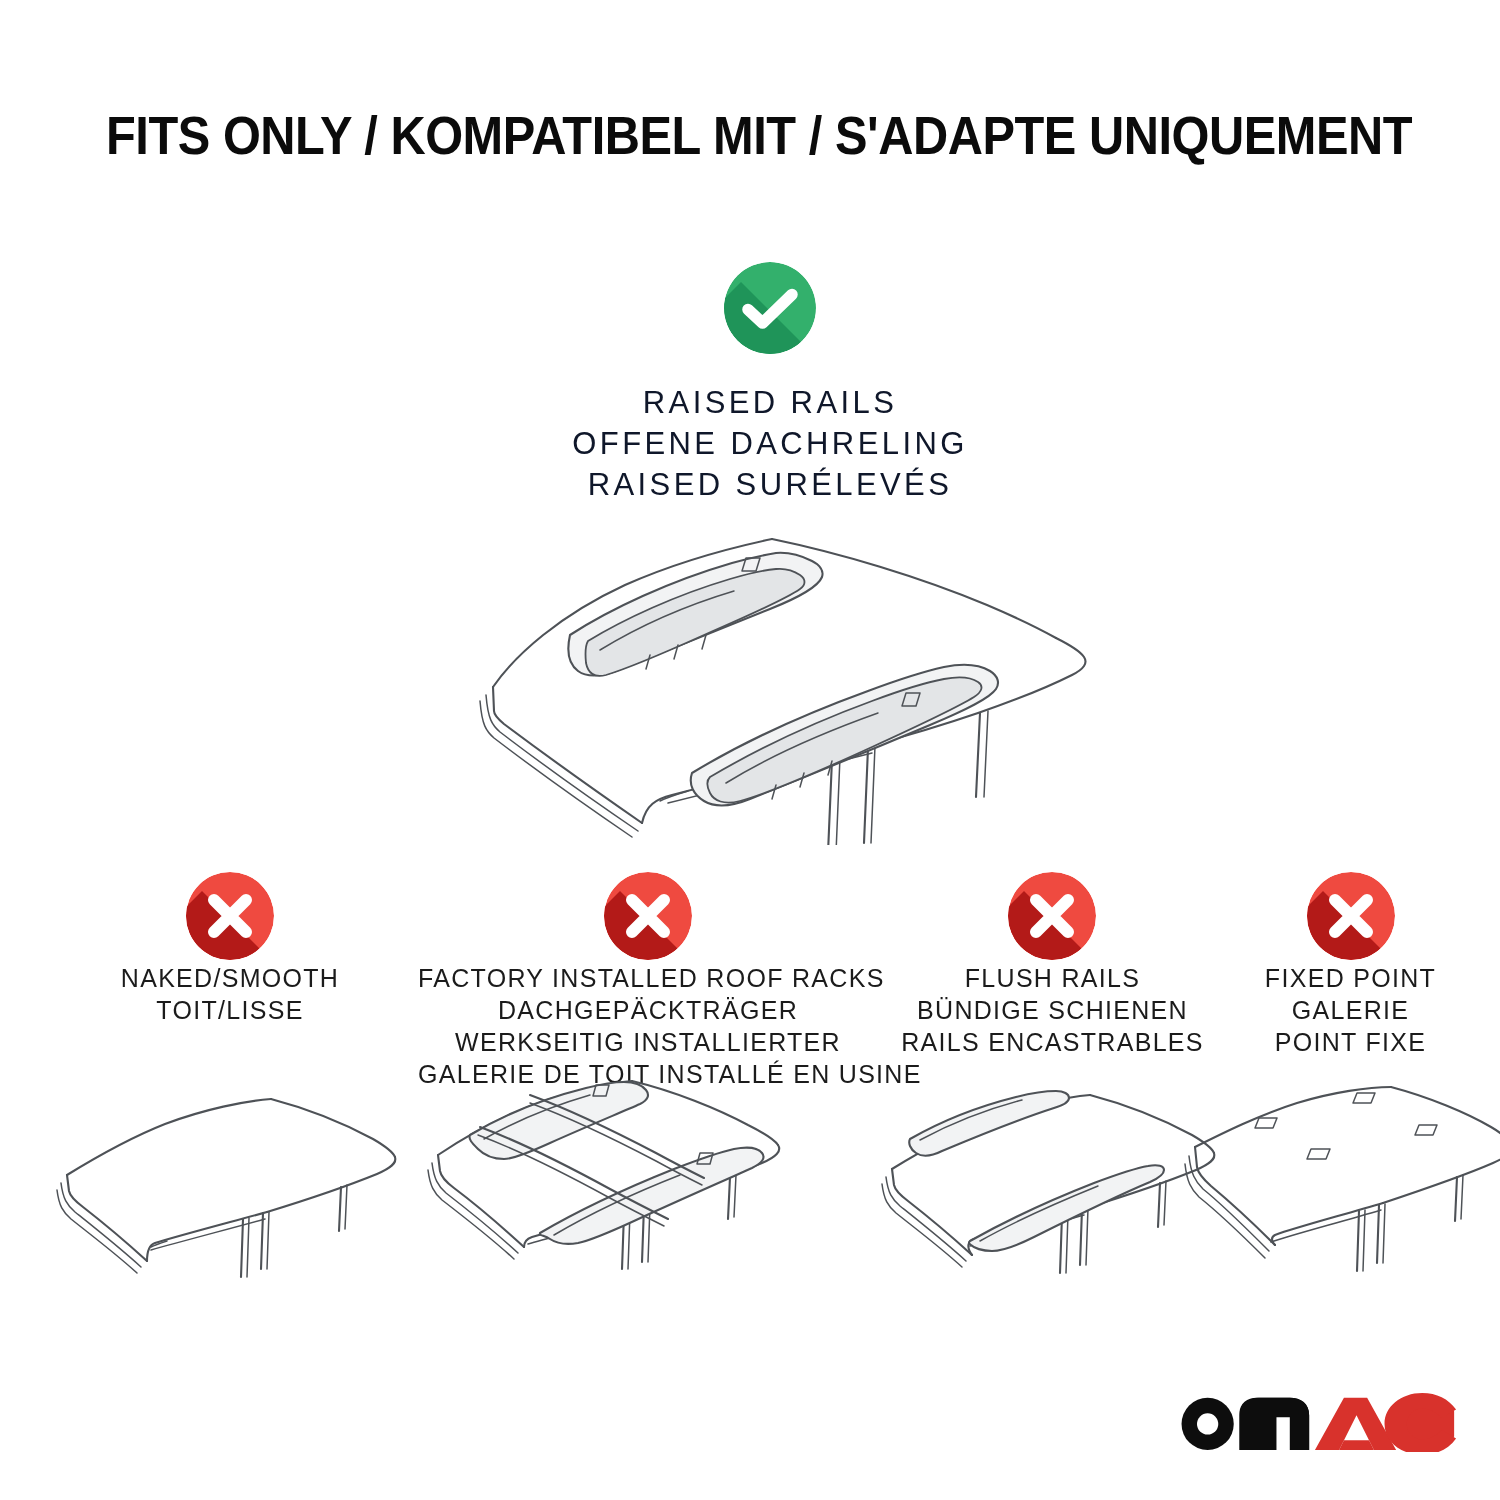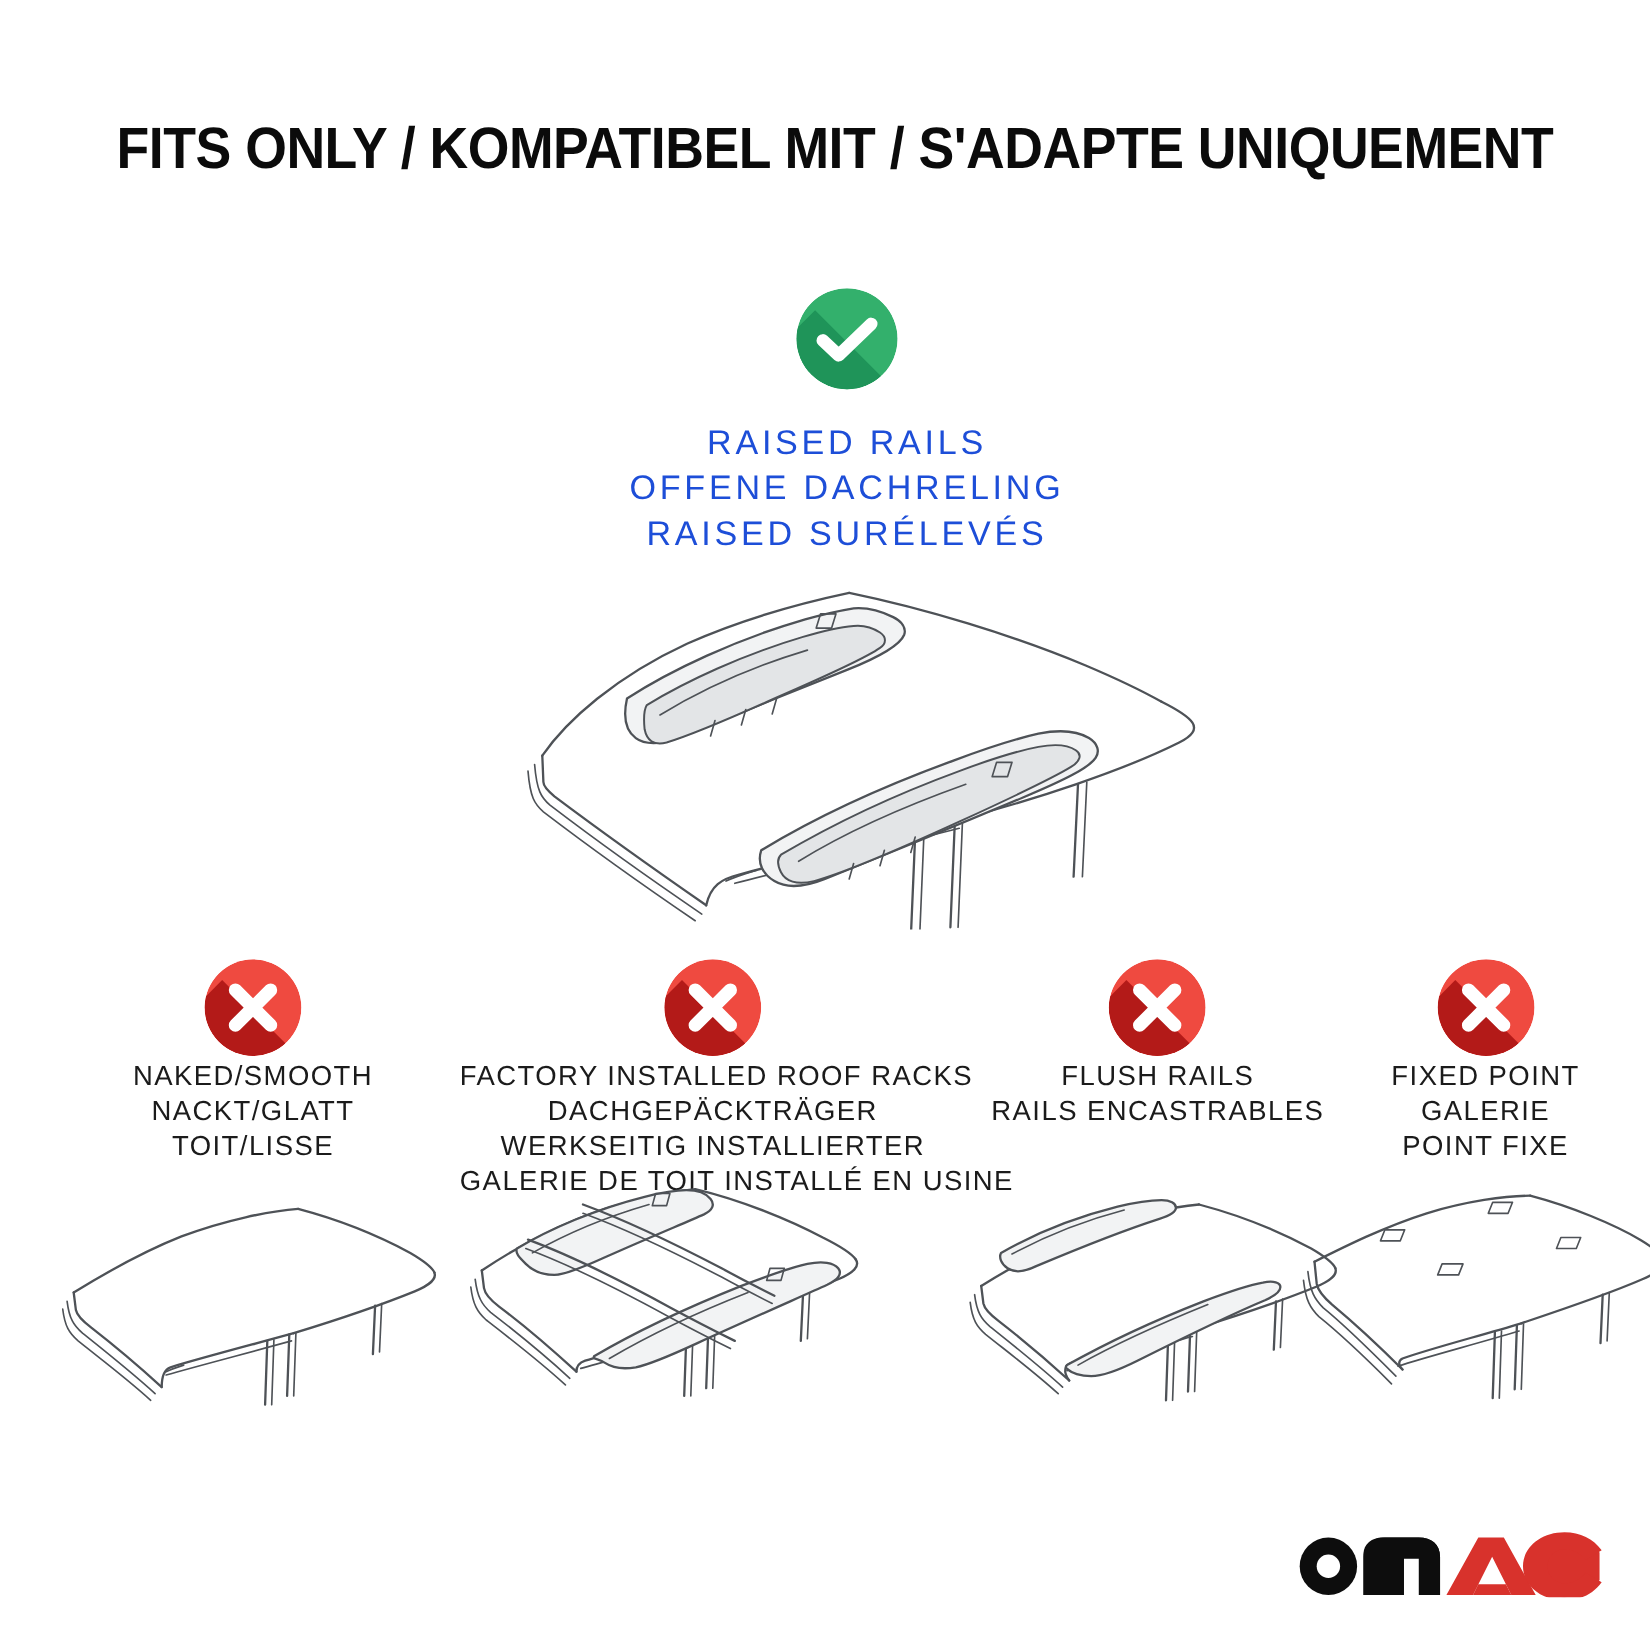--- a/index.html
+++ b/index.html
@@ -67,21 +67,21 @@
 
   
   .hero-caption{
     position:absolute;
     left:430px;top:382px;width:640px;
     text-align:center;
     font-size:31px;
     font-weight:300;
     letter-spacing:3.4px;
     line-height:1.33;
-    color:#1d4ed8;
+    color:#0f172a;
   }
   .hero-caption div{white-space:nowrap;}
   .hero-art{position:absolute;left:400px;top:505px;width:720px;height:340px;}
 
   
   .cols{position:absolute;left:0;top:854px;width:1500px;height:470px;}
   .col{position:absolute;top:0;}
   .col-cap{
     position:absolute;
     top:108px;
@@ -198,21 +198,20 @@
     <div class="col col-1">
       <div class="badge badge-no">
         <div class="disc"></div>
         <div class="shadow"></div>
         <svg viewBox="0 0 88 88">
           <path d="M28 28 L60 60 M60 28 L28 60" fill="none" stroke="#ffffff" stroke-width="12" stroke-linecap="round"></path>
         </svg>
       </div>
       <div class="col-cap">
         <div>NAKED/SMOOTH</div>
-        <div>NACKT/GLATT</div>
         <div>TOIT/LISSE</div>
       </div>
       <div class="col-art">
         <svg viewBox="0 0 350 210" width="350" height="210">
           <path class="ln" d="M12 96 C38 80 72 60 110 45 C150 30 190 22 216 20"></path>
           <path class="ln" d="M216 20 C254 30 292 46 318 60 C330 67 338 73 340 78"></path>
           <path class="ln" d="M340 78 C342 84 336 89 322 95 C290 108 248 122 212 133"></path>
           <path class="ln" d="M12 96 L14 112 C15 117 20 122 28 128 C46 142 70 162 92 182"></path>
           <path class="ln-th" d="M6 104 C8 120 12 126 20 133 C40 149 64 168 86 188"></path>
           <path class="ln-th" d="M2 111 C4 127 8 133 16 140 C36 156 60 174 82 194"></path>
@@ -290,20 +289,21 @@
     <div class="col col-3">
       <div class="badge badge-no">
         <div class="disc"></div>
         <div class="shadow"></div>
         <svg viewBox="0 0 88 88">
           <path d="M28 28 L60 60 M60 28 L28 60" fill="none" stroke="#ffffff" stroke-width="12" stroke-linecap="round"></path>
         </svg>
       </div>
       <div class="col-cap">
         <div>FLUSH RAILS</div>
+        <div>BÜNDIGE SCHIENEN</div>
         <div>RAILS ENCASTRABLES</div>
       </div>
       <div class="col-art">
         <svg viewBox="0 0 345 210" width="345" height="210">
           <path class="ln" d="M12 90 C38 74 72 54 110 40 C148 26 186 18 210 16"></path>
           <path class="ln" d="M210 16 C248 26 286 42 312 56 C324 63 332 69 334 74"></path>
           <path class="ln" d="M334 74 C336 80 330 85 316 91 C284 104 242 118 206 129"></path>
           <path class="ln" d="M12 90 L14 106 C15 111 20 116 28 122 C46 136 70 156 92 176"></path>
           <path class="ln-th" d="M6 98 C8 114 12 120 20 127 C40 143 64 162 86 182"></path>
           <path class="ln-th" d="M2 105 C4 121 8 127 16 134 C36 150 60 168 82 188"></path>

